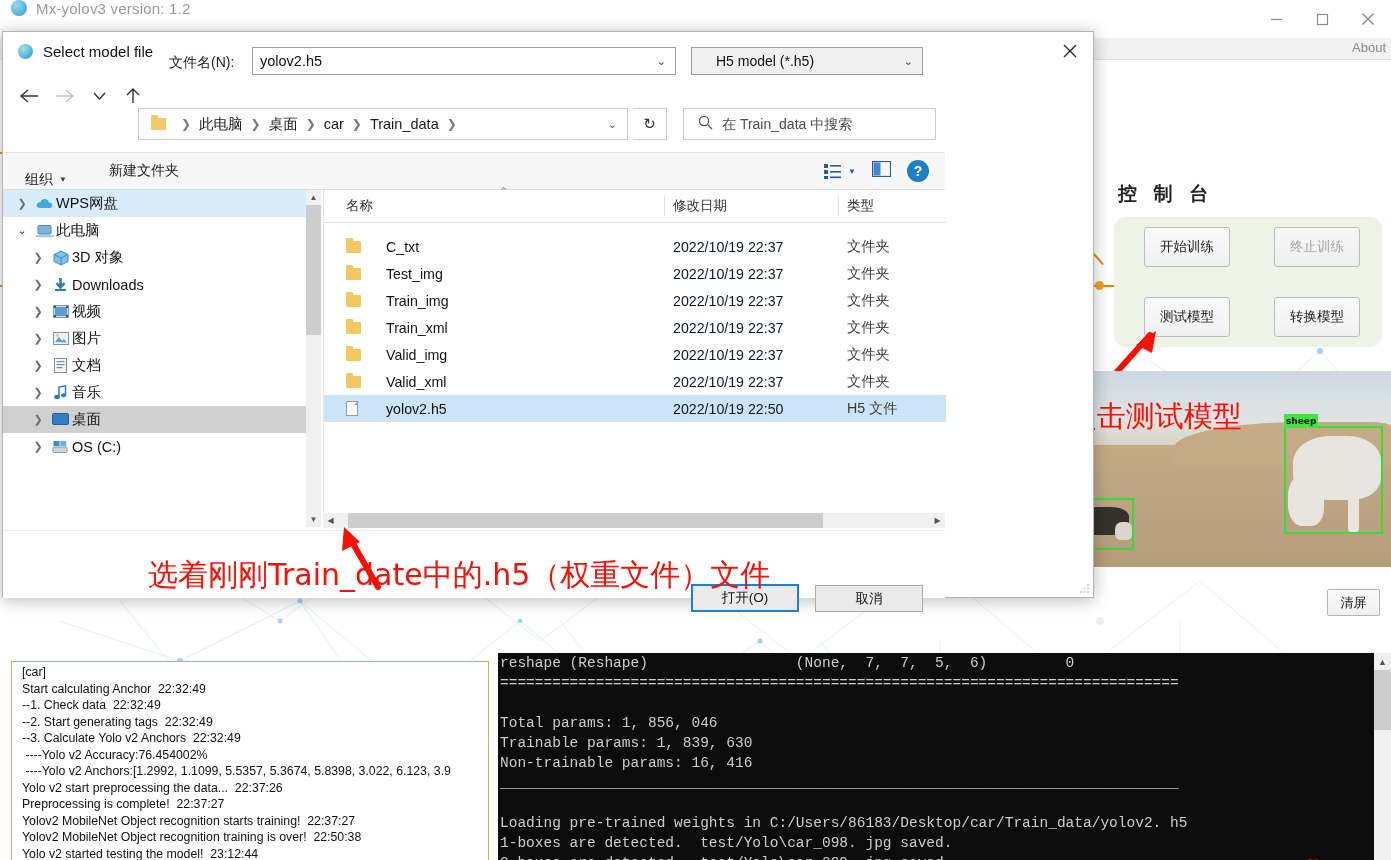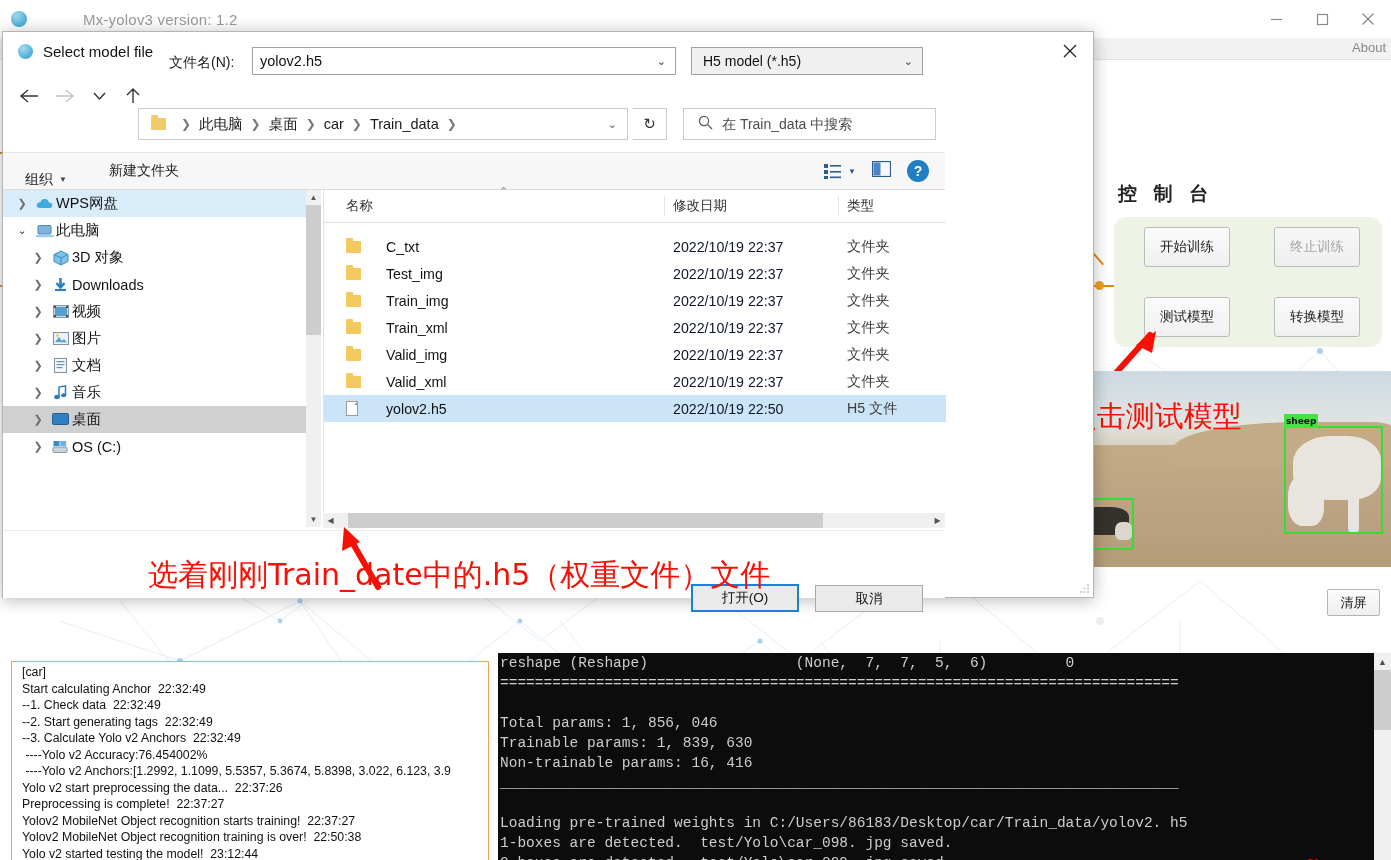--- a/index.html
+++ b/index.html
@@ -9,21 +9,21 @@
     overflow: hidden; position: relative; background: #ffffff;
   }
 
   
   #app-window {
     position: absolute; left: 0; top: 0; width: 1391px; height: 860px;
     background: #ffffff;
   }
   #app-titlebar {
     position: absolute; left: 0; top: 0; width: 1391px; height: 38px;
-    background: #ffffff; display: flex; align-items: center; gap: 47px;
+    background: #ffffff; display: flex; align-items: flex-start;
   }
   #app-titlebar .dot {
     width: 16px; height: 16px; border-radius: 50%;
     background: radial-gradient(circle at 35% 30%, #9fd8ef 0%, #5cb8dd 55%, #3596c4 100%);
     margin-left: 11px; margin-right: 9px; flex: none;
   }
   #app-title { font-size: 15px; color: #9a9a9a; letter-spacing: .2px; }
   .winbtns { position: absolute; right: 0; top: 0; height: 38px; display: flex; }
   .winbtn {
     width: 46px; height: 38px; display: flex; align-items: center; justify-content: center;
@@ -320,21 +320,21 @@
   #fn-combo {
     position:absolute; left:249px; top:15px; width:424px; height:28px;
     border:1px solid #a0a0a0; background:#fff; display:flex; align-items:center;
   }
   #fn-value { margin-left:7px; font-size:14.5px; color:#111; }
   #fn-combo .cv { margin-left:auto; margin-right:9px; color:#444; font-size:11px; }
   #ft-combo {
     position:absolute; left:688px; top:15px; width:232px; height:28px;
     border:1px solid #a0a0a0; background:#f0f0f0; display:flex; align-items:center;
   }
-  #ft-value { margin-left:11px; font-size:14px; color:#111; }
+  #ft-value { margin-left:24px; font-size:14px; color:#111; }
   #ft-combo .cv { margin-left:auto; margin-right:9px; color:#444; font-size:11px; }
   #btn-open {
     position:absolute; left:688px; top:552px; width:108px; height:28px;
     border:2px solid #1e7fd4; background:#eaeaea;
     display:flex; align-items:center; justify-content:center;
     font-size:13.5px; color:#121212;
   }
   #btn-cancel {
     position:absolute; left:812px; top:553px; width:108px; height:27px;
     border:1px solid #a9a9a9; background:#eaeaea;

